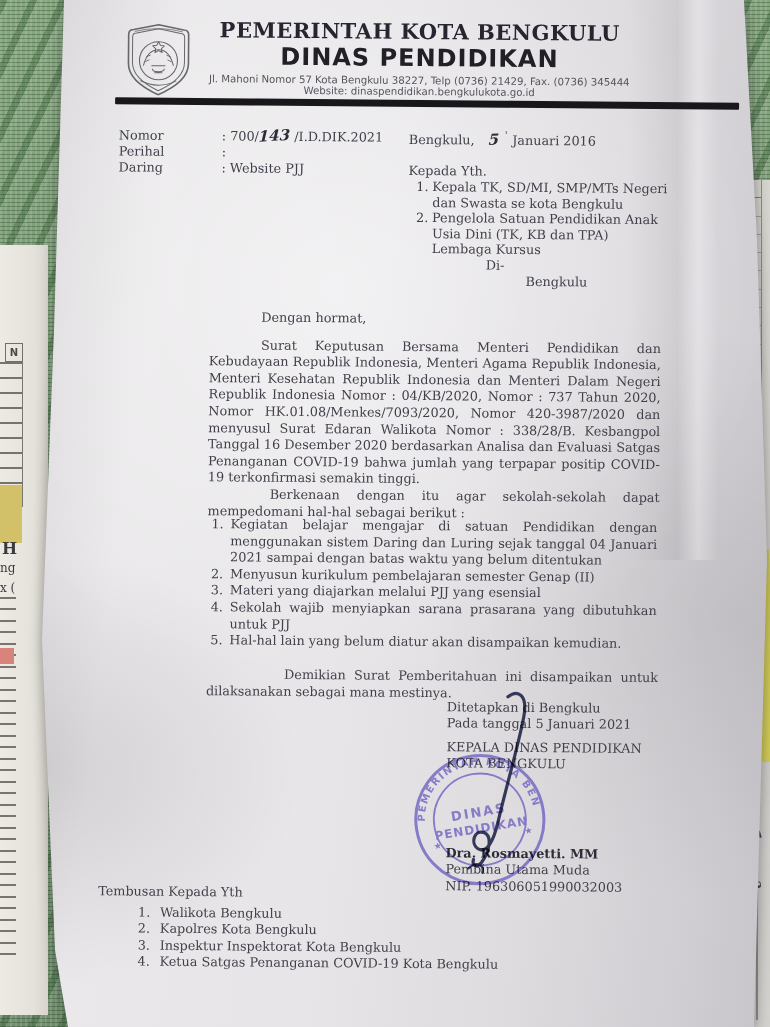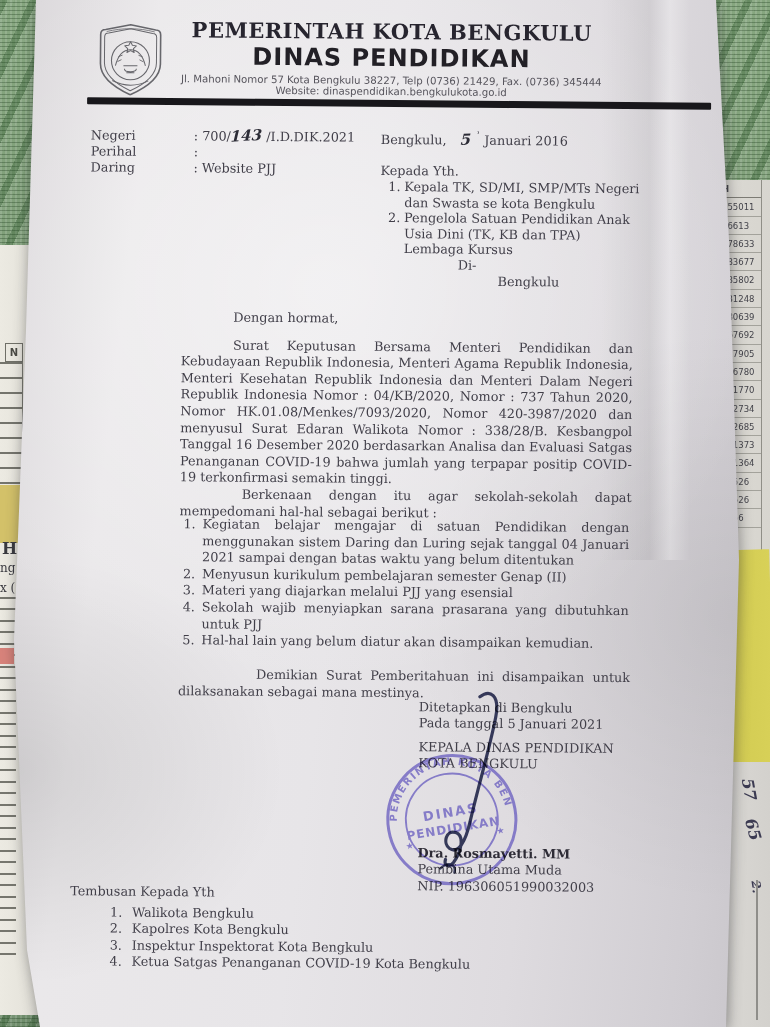--- a/index.html
+++ b/index.html
@@ -54,20 +54,21 @@
 
   
   .letter-wrap { position:absolute; inset:0; z-index:5; filter:drop-shadow(1px 3px 7px rgba(35,35,40,.45)); }
   .letter { position:absolute; inset:0;
     clip-path:polygon(36px 0px, 716px 0px, 729px 240px, 739px 560px, 733px 775px, 726px 1027px, 40px 1027px, 27px 950px, 14px 640px, 26px 330px);
     background:
       radial-gradient(90% 60% at 42% 28%, rgba(255,255,255,.45), rgba(255,255,255,0) 65%),
       radial-gradient(60% 40% at 95% 60%, rgba(0,0,0,.07), rgba(0,0,0,0) 70%),
       radial-gradient(50% 30% at 2% 75%, rgba(0,0,0,.10), rgba(0,0,0,0) 70%),
       linear-gradient(97deg, #d7d4d7 0%, #eae8ea 18%, #e7e5e8 45%, #dedbdf 70%, #d0cdd2 90%, #c7c4c9 100%);
+    margin-left: 28px;
   }
   .fold { position:absolute; left:600px; top:0; width:90px; height:560px;
     background:linear-gradient(90deg, transparent, rgba(0,0,0,.05) 55%, rgba(255,255,255,.28) 78%, transparent); }
   .content { position:absolute; inset:0; transform:rotate(.5deg); transform-origin:392px 0; color:#413f49; }
 
   
   .logo { position:absolute; left:99px; top:26px; width:64px; height:72px; opacity:.82; }
   .head-text { position:absolute; left:150px; top:19px; width:484px; text-align:center; }
   .gov { font-family:"DejaVu Serif", serif; font-weight:bold; font-size:21px; letter-spacing:.5px; color:#27252f; }
   .agency { font-family:"DejaVu Sans", sans-serif; font-weight:bold; font-size:24px; letter-spacing:1px; color:#222026; margin-top:0px; }
@@ -190,21 +191,21 @@
         </svg>
         <div class="head-text">
           <div class="gov">PEMERINTAH KOTA BENGKULU</div>
           <div class="agency">DINAS PENDIDIKAN</div>
           <div class="addr">Jl. Mahoni Nomor 57 Kota Bengkulu 38227, Telp (0736) 21429, Fax. (0736) 345444</div>
           <div class="web">Website: dinaspendidikan.bengkulukota.go.id</div>
         </div>
         <div class="rule"></div>
 
         <div class="meta">
-          <div><span class="lab">Negeri</span><span>: 700/</span><span class="hand">143</span> <span>/I.D.DIK.2021</span></div>
+          <div><span class="lab">Nomor</span><span>: 700/</span><span class="hand">143</span> <span>/I.D.DIK.2021</span></div>
           <div><span class="lab">Perihal</span><span>:</span></div>
           <div><span class="lab">Daring</span><span>: Website PJJ</span></div>
         </div>
         <div class="dateline">
           <span>Bengkulu,</span><span class="hand day">5</span><span class="tick">ʾ</span>
           <span>Januari 2016</span>
         </div>
 
         <div class="kepada">
           <div>Kepada Yth.</div>

